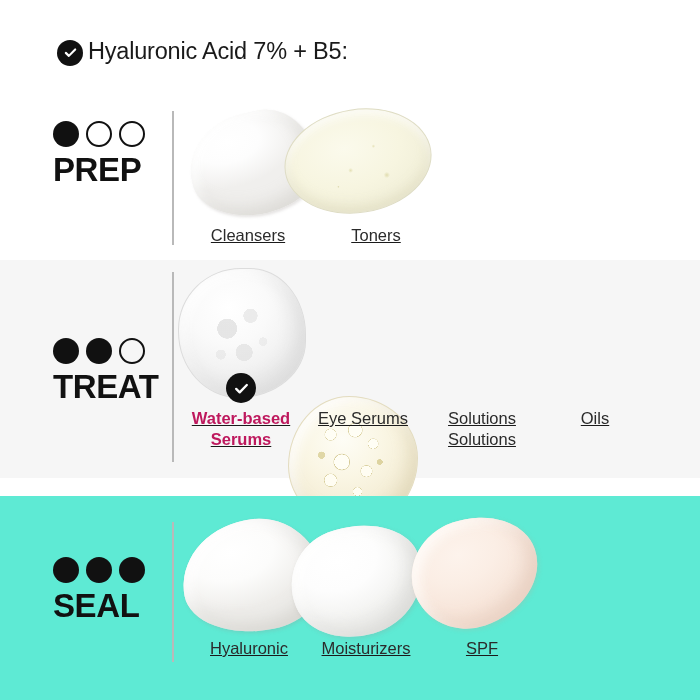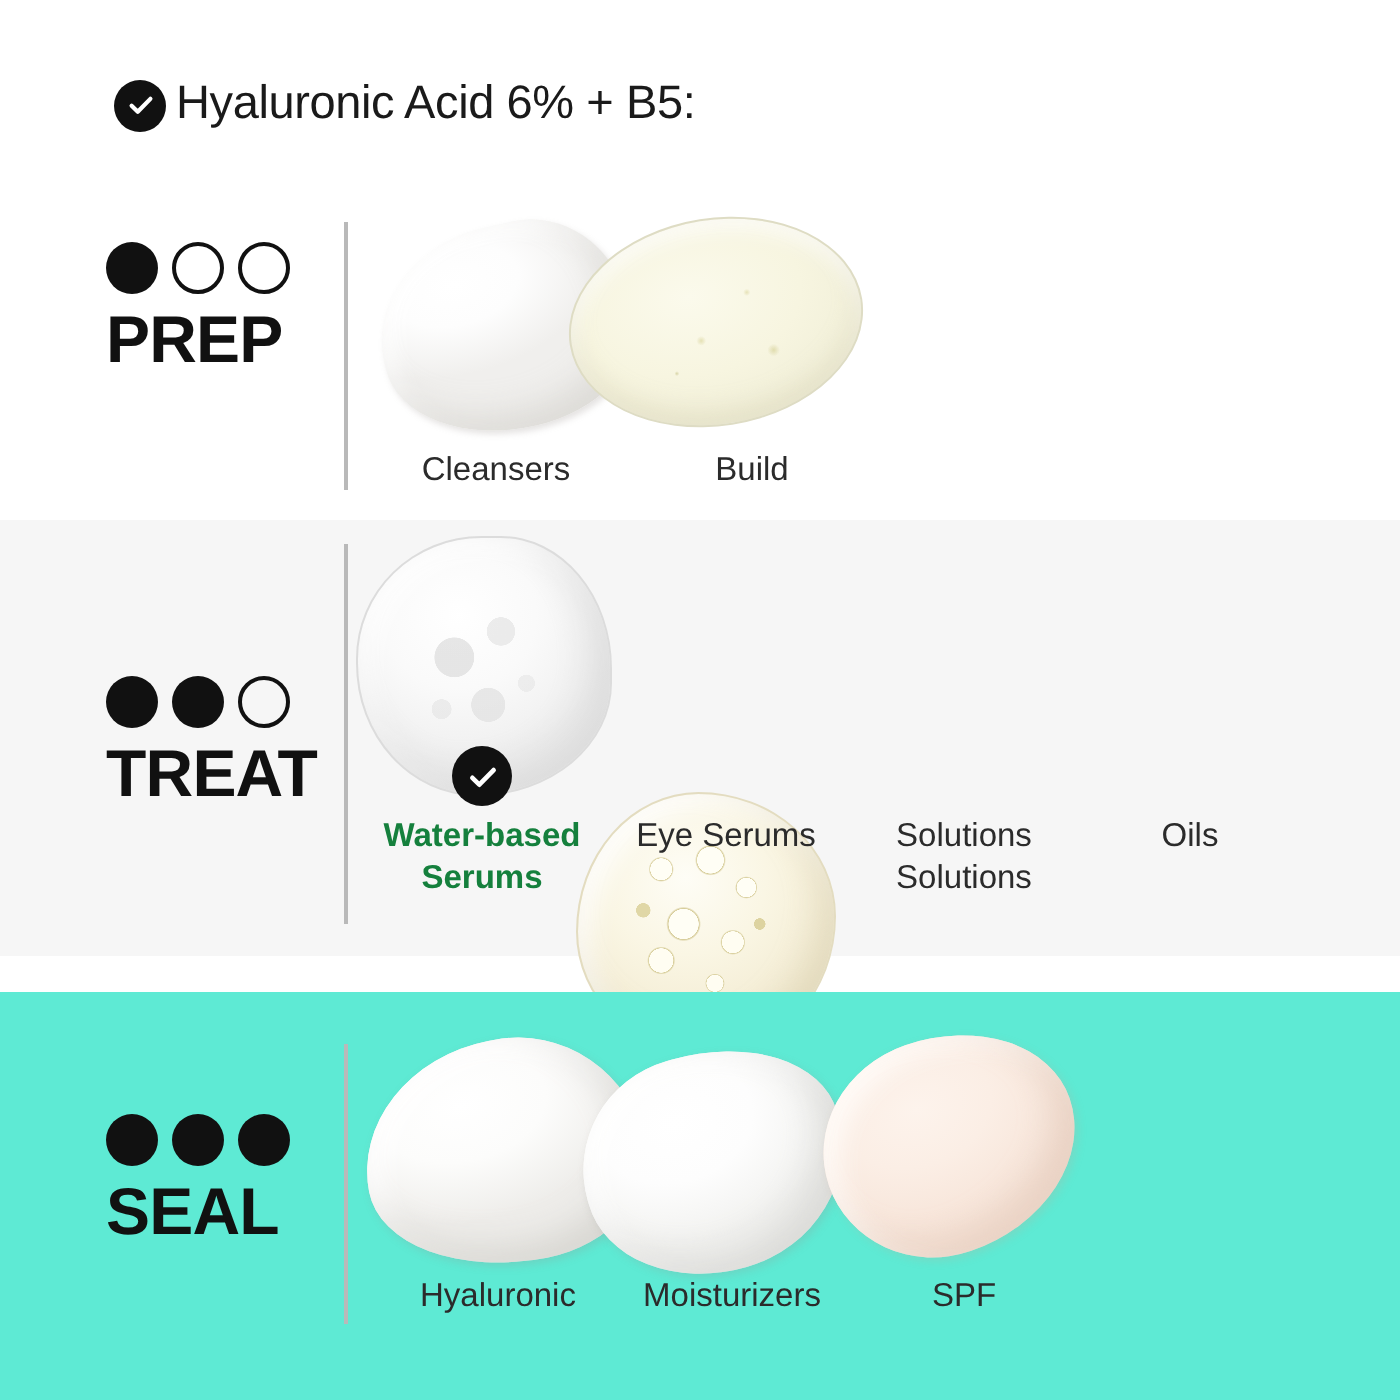--- a/index.html
+++ b/index.html
@@ -88,32 +88,33 @@
     position:absolute;
     left:176px;
     right:0;
   }
   .swatch-strip { position:relative; }
   .swatch { position:absolute; }
   .labels {
     position:absolute;
     left:0;
     display:flex;
+    text-decoration:underline;
   }
   .plabel {
     font-size:16.5px;
     font-weight:400;
     color:#2b2b2b;
     text-align:center;
     line-height:1.28;
     position:relative;
   }
   .plabel.sel {
     font-weight:bold;
-    color:#15803d;
+    color:#be185d;
   }
   .label-badge {
     position:absolute;
     top:-35px;
     left:50%;
     transform:translateX(-50%);
   }
 
   
 
@@ -282,21 +283,21 @@
 
 <div class="title-wrap">
   <div class="title">
     <span class="badge-inline">
       <span class="check-badge" style="width:26px;height:26px;">
         <svg width="15" height="15" viewBox="0 0 24 24" aria-hidden="true">
           <path d="M4.5 12.6 L9.4 17.4 L19.5 7.1" fill="none" stroke="#ffffff" stroke-width="3.4" stroke-linecap="round" stroke-linejoin="round"></path>
         </svg>
       </span>
     </span>
-    <span class="seg">Hyaluronic Acid 6% + B5:</span>
+    <span class="seg">Hyaluronic Acid 7% + B5:</span>
   </div>
 </div>
 
 <section class="row" id="row-prep">
 
   <div class="stage" style="top:18px;">
     <div class="dots">
       <span class="dot filled"></span>
       <span class="dot outline"></span>
       <span class="dot outline"></span>
@@ -306,21 +307,21 @@
 
   <div class="divider" style="top:8px;height:134px;"></div>
 
   <div class="products" style="top:0;">
     <div class="swatch-strip" style="height:118px;">
       <div class="swatch sw-cleanser" style="left:14px; top:10px;"></div>
       <div class="swatch sw-toner" style="left:108px; top:6px;"></div>
     </div>
     <div class="labels" style="top:122px;">
       <div class="plabel" style="width:118px; margin-left:13px;">Cleansers</div>
-      <div class="plabel" style="width:118px; margin-left:10px;">Build</div>
+      <div class="plabel" style="width:118px; margin-left:10px;">Toners</div>
     </div>
   </div>
 </section>
 
 <section class="row" id="row-treat">
 
   <div class="stage" style="top:78px;">
     <div class="dots">
       <span class="dot filled"></span>
       <span class="dot filled"></span>

